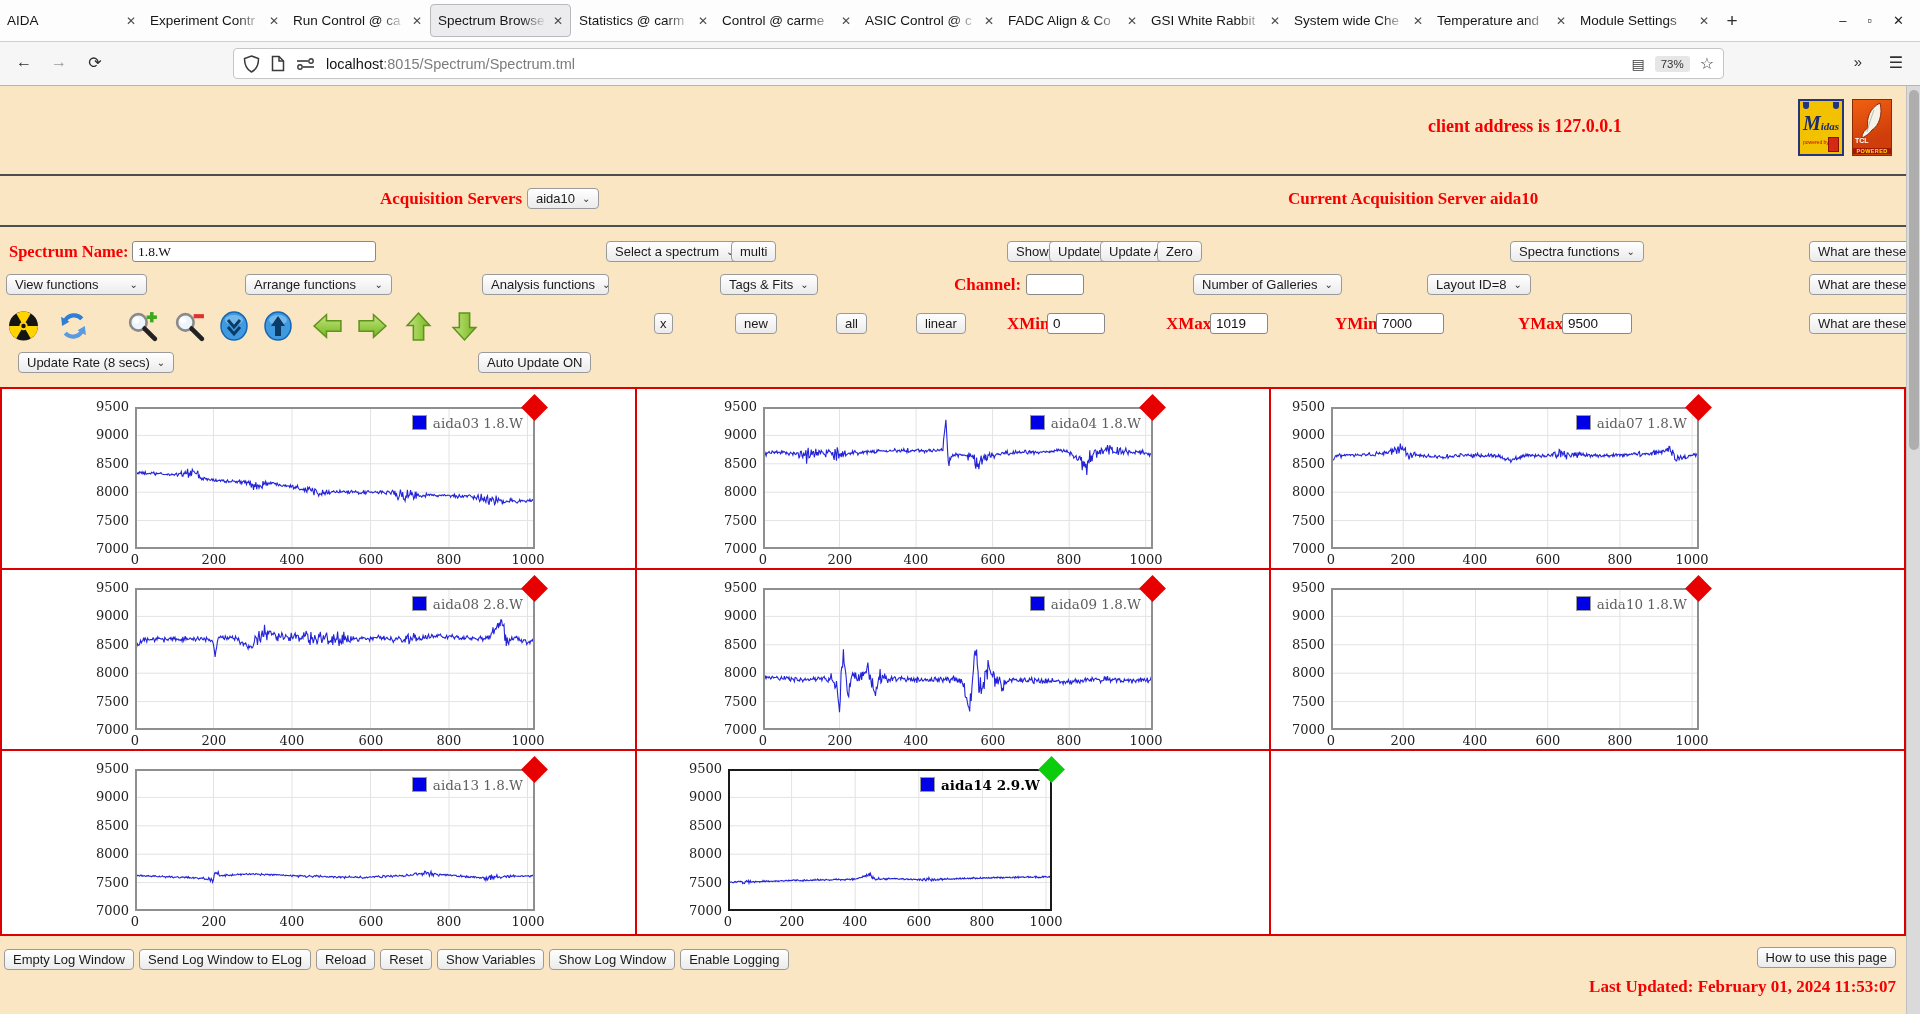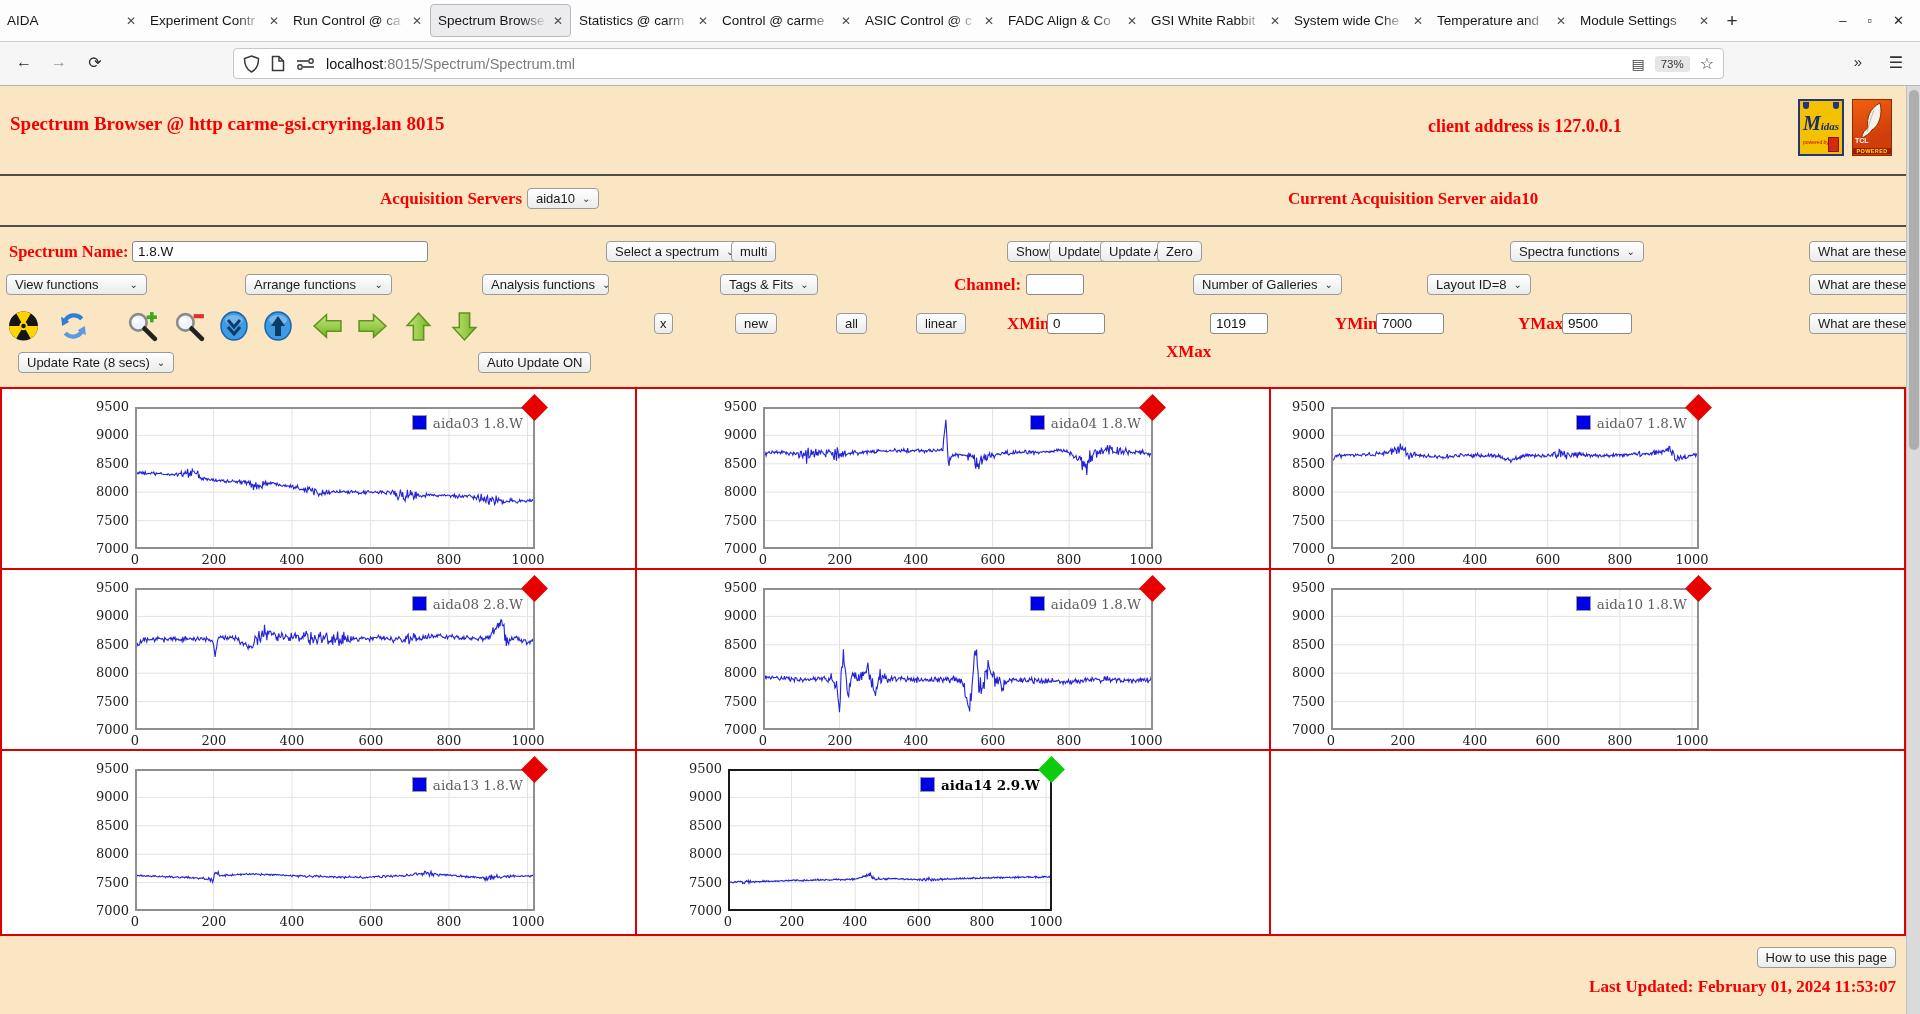--- a/index.html
+++ b/index.html
@@ -169,21 +169,20 @@
         <span class="zoombadge">73%</span>
         <span class="rico" style="font-size:16px;">☆</span>
       </span>
     </div>
     <div class="nav-ico" style="left:1846px;font-size:15px;">»</div>
     <div class="nav-ico" style="left:1884px;">☰</div>
   </div>
 
   <div class="page">
 
-    <div class="rlab" style="position:absolute;left:10px;top:27px;font-size:19px;">Spectrum Browser @ http carme-gsi.cryring.lan 8015</div>
     <div class="rlab" style="position:absolute;left:1428px;top:30px;font-size:18px;">client address is 127.0.0.1</div>
 
     <div class="midas">
       <div class="shield" style="left:3px;"></div>
         <div class="shield" style="right:3px;"></div>
       <div class="m1" style="margin-top:9px;font-style:italic;"><span>M</span><small>idas</small></div>
       <div class="pb">powered by</div>
       <div class="emblem"></div>
     </div>
     <div class="tcl">
@@ -200,21 +199,21 @@
     <div class="rlab" style="position:absolute;left:380px;top:103px;font-size:17px;">Acquisition Servers</div>
     <div class="btn sel" style="left:527px;top:102px;">
         <span>aida10</span>
         <span class="chev">⌄</span>
       </div>
     <div class="rlab" style="position:absolute;left:1288px;top:103px;font-size:17px;">Current Acquisition Server aida10</div>
 
     <div class="hrule" style="top:139px;"></div>
 
     <div class="rlab" style="position:absolute;left:9px;top:156px;font-size:16.5px;">Spectrum Name:</div>
-    <input class="inp" style="left: 132px; top: 155px; width: 296px;" value="1.8.W">
+    <input class="inp" style="left: 132px; top: 155px; width: 244px; font-family: Liberation Serif, serif;" value="1.8.W">
     <div class="btn sel" style="left:606px;top:155px;">
         <span>Select a spectrum</span>
         <span class="chev">⌄</span>
       </div>
     <div class="btn" style="left:731px;top:155px;">multi</div>
     <div class="btn" style="left:1007px;top:155px;">Show</div>
     <div class="btn" style="left:1049px;top:155px;">Update</div>
     <div class="btn" style="left:1100px;top:155px;">Update All</div>
     <div class="btn" style="left:1157px;top:155px;">Zero</div>
     <div class="btn sel" style="left:1510px;top:155px;">
@@ -328,21 +327,21 @@
             </defs>
             <polygon points="10,3 10,17 4,17 15,29 26,17 20,17 20,3" fill="url(#g4)" stroke="#5f941c" stroke-width="1.5"></polygon>
           </svg></div>
       </div>
     <div class="btn" style="left:654px;top:227px;padding:0 5px;">x</div>
     <div class="btn" style="left:735px;top:227px;">new</div>
     <div class="btn" style="left:836px;top:227px;">all</div>
     <div class="btn" style="left:916px;top:227px;">linear</div>
     <div class="rlab" style="position:absolute;left:1007px;top:228px;font-size:17px;">XMin</div>
     <input class="inp" style="left: 1047px; top: 227px; width: 58px;" value="0">
-    <div class="rlab" style="position:absolute;left:1166px;top:228px;font-size:17px;margin-top:28px;">XMax</div>
+    <div class="rlab" style="position:absolute;left:1166px;top:228px;font-size:17px;">XMax</div>
     <input class="inp" style="left: 1210px; top: 227px; width: 58px;" value="1019">
     <div class="rlab" style="position:absolute;left:1335px;top:228px;font-size:17px;">YMin</div>
     <input class="inp" style="left: 1376px; top: 227px; width: 68px;" value="7000">
     <div class="rlab" style="position:absolute;left:1518px;top:228px;font-size:17px;">YMax</div>
     <input class="inp" style="left: 1562px; top: 227px; width: 70px;" value="9500">
     <div class="btn" style="left:1809px;top:227px;">What are these?</div>
 
     <div class="btn sel" style="left:6px;top:266px;margin-left:12px;">
         <span>Update Rate (8 secs)</span>
         <span class="chev">⌄</span>
@@ -577,20 +576,29 @@
           <div class="xlab" style="left:198px;top:163px;">400</div>
           <div class="xlab" style="left:262px;top:163px;">600</div>
           <div class="xlab" style="left:325px;top:163px;">800</div>
           <div class="xlab" style="left:389px;top:163px;">1000</div>
           <div class="legend selected" style="left:91px;top:26px;width:312px;"><span class="sq"></span><span>aida14 2.9.W</span></div>
           <div class="diamond" style="left:405px;top:9px;background:#0ccc0c;"></div>
         </div>
         <div class="cell"></div>
       </div>
 
+    <div class="footrow">
+        <div class="btn">Empty Log Window</div>
+        <div class="btn">Send Log Window to ELog</div>
+        <div class="btn">Reload</div>
+        <div class="btn">Reset</div>
+        <div class="btn">Show Variables</div>
+        <div class="btn">Show Log Window</div>
+        <div class="btn">Enable Logging</div>
+      </div>
     <div class="btn" style="left:auto;right:10px;top:861px;">How to use this page</div>
     <div class="rlab" style="position:absolute;right:10px;top:891px;font-size:17px;">Last Updated: February 01, 2024 11:53:07</div>
   </div>
 
   <div class="vscroll">
       <div class="vthumb"></div>
     </div>
 </div>
 
 </body></html>

